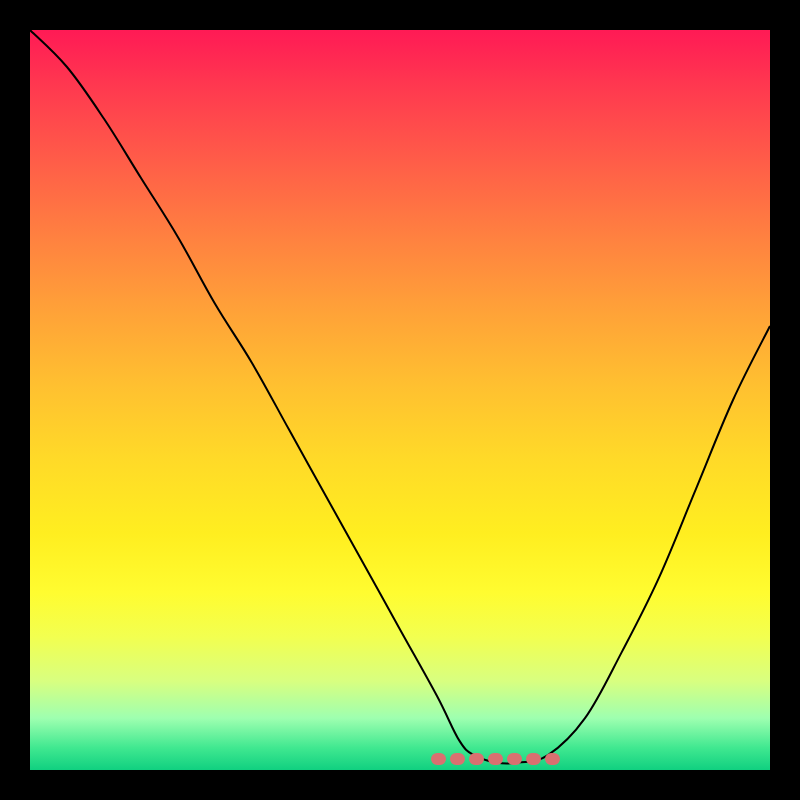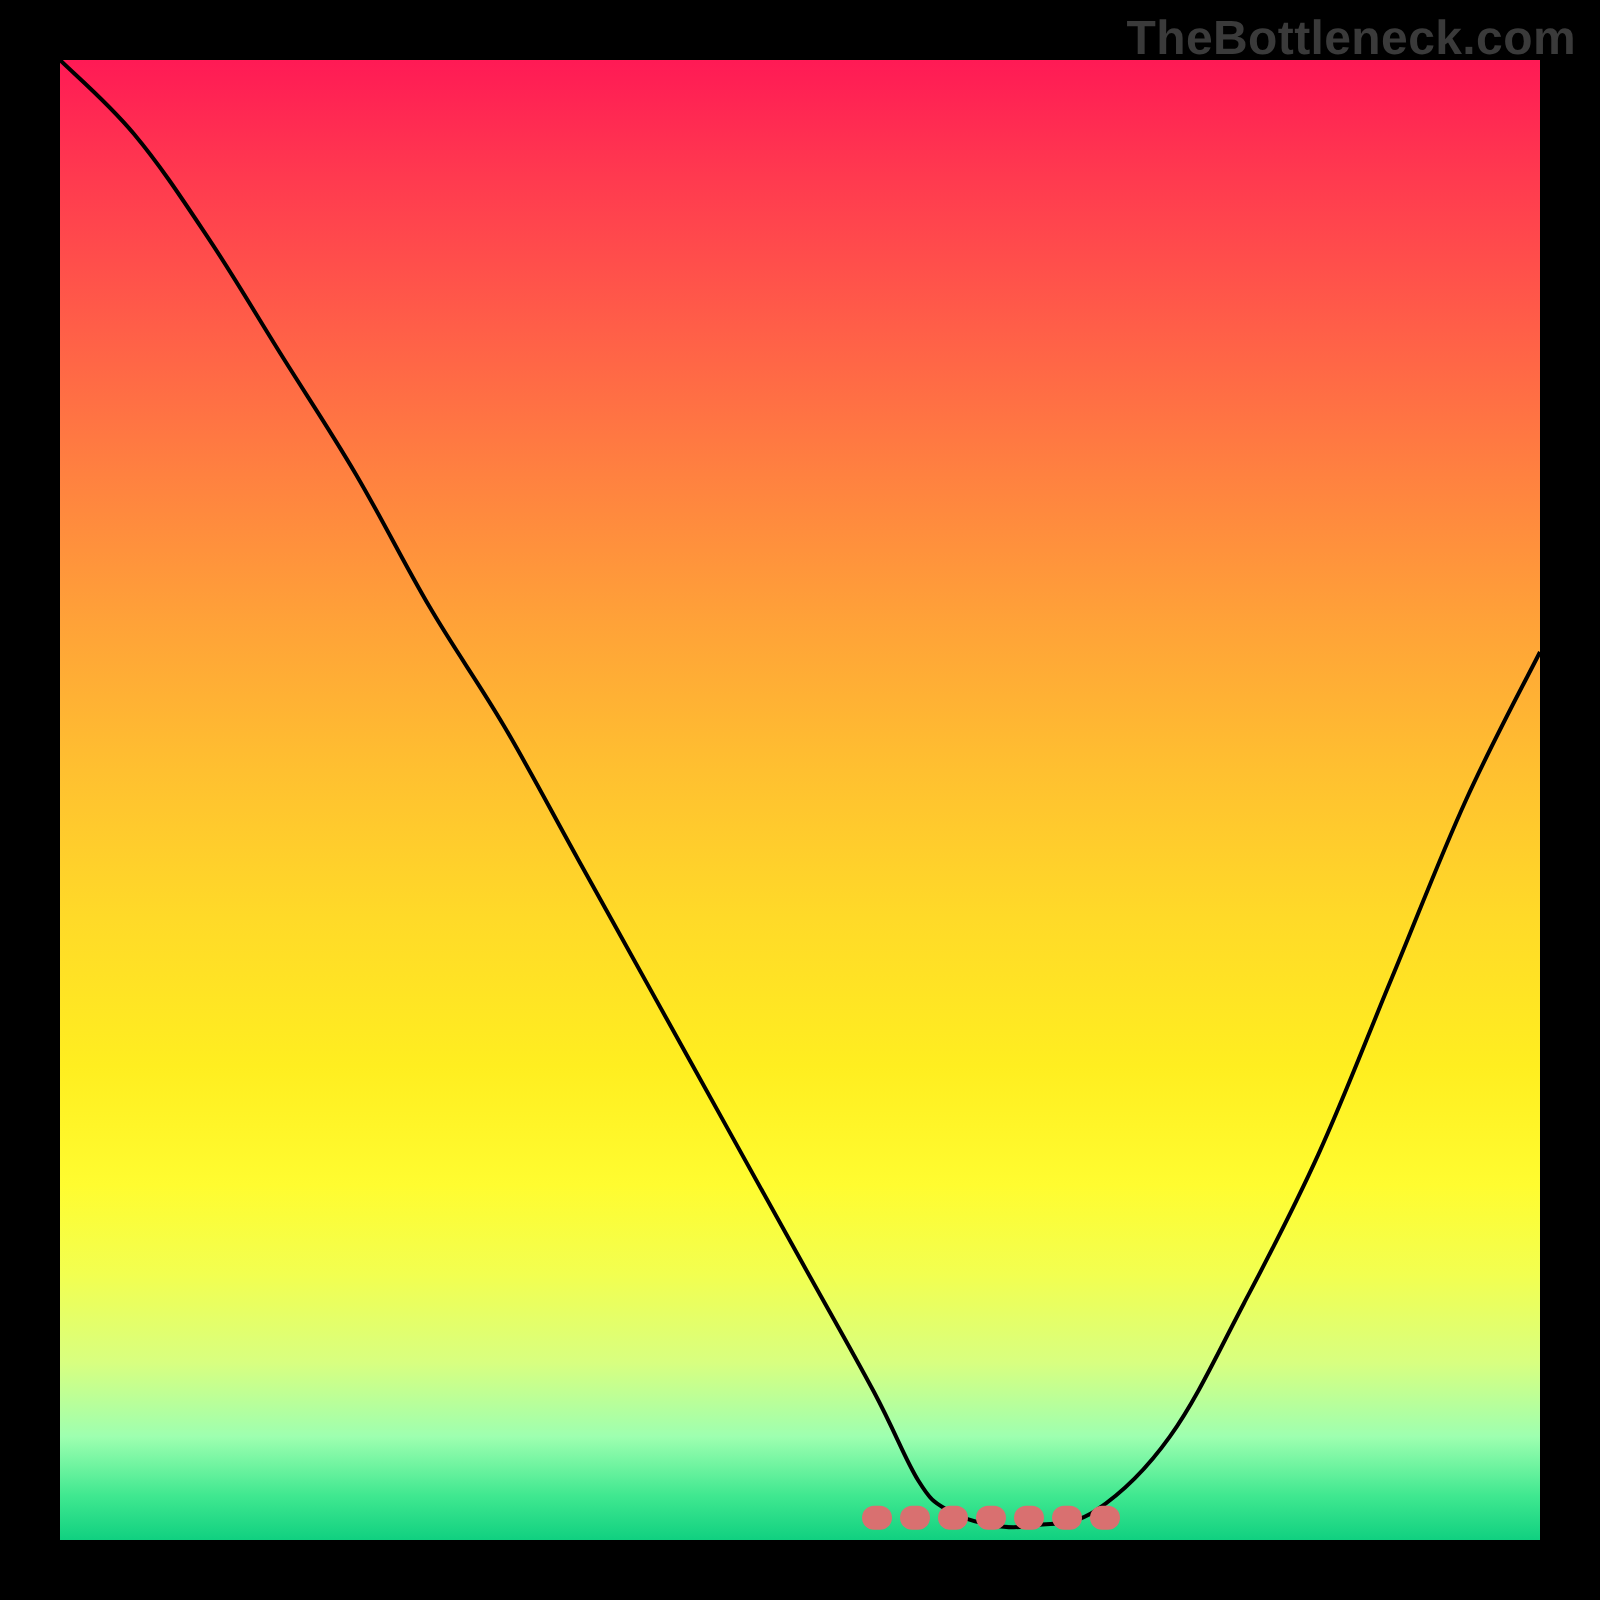--- a/index.html
+++ b/index.html
@@ -76,15 +76,14 @@
 
   <div class="plot-area">
 
     <svg class="curve" viewBox="0 0 740 740" preserveAspectRatio="none">
       <path id="main-curve" class="curve-path" d="M 0 0 C 6.66 6.66 23.68 21.01600000000001 37 37 C 50.32 52.983999999999995 60.68 68.81999999999995 74 88.79999999999995 C 87.32 108.77999999999996 97.68 126.68799999999999 111 148 C 124.32 169.312 134.68 184.55600000000004 148 207.20000000000005 C 161.32 229.84400000000005 171.68 251.15600000000003 185 273.8 C 198.32 296.444 208.68 310.35599999999994 222 332.99999999999994 C 235.32 355.64399999999995 245.68 375.62399999999997 259 399.59999999999997 C 272.32 423.57599999999996 282.68 442.224 296 466.2 C 309.32 490.176 319.68 508.82399999999996 333 532.8 C 346.32 556.776 356.68 575.424 370 599.4 C 383.32 623.376 396.34400000000005 646.02 407.00000000000006 666 C 417.65600000000006 685.98 422.54 699.7439999999999 429.2 710.4 C 435.85999999999996 721.056 437.34 721.2040000000001 444 725.2 C 450.66 729.196 458.20799999999997 731.268 466.2 732.6 C 474.192 733.932 479.076 733.932 488.40000000000003 732.6 C 497.72400000000005 731.268 506.012 733.192 518 725.2 C 529.9879999999999 717.2080000000001 541.68 706.8480000000001 555 688.2 C 568.32 669.552 578.68 646.908 592 621.6 C 605.32 596.292 615.68 576.904 629 547.6 C 642.32 518.296 652.68 490.76800000000003 666 458.8 C 679.32 426.832 689.68 399.304 703 370 C 716.32 340.696 733.34 309.32 740 296"></path>
       <path id="flat-marker" class="flat-segment" d="M 407.00000000000006 728.9 L 532.8 728.9"></path>
     </svg>
 
   </div>
 
-  <div class="watermark">TheBottleneck.com</div>
 
 </div>
 
 </body></html>

